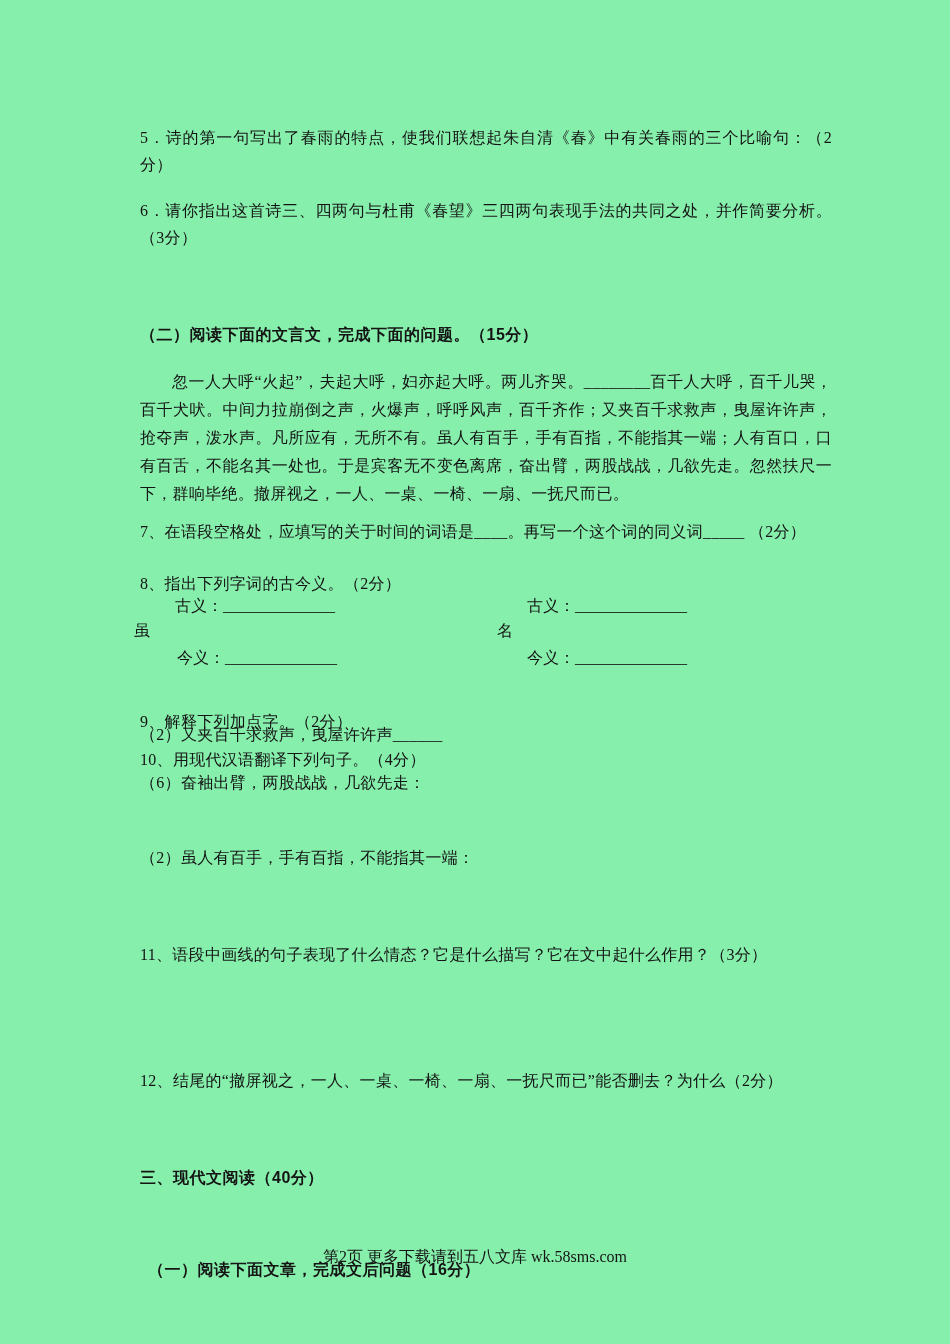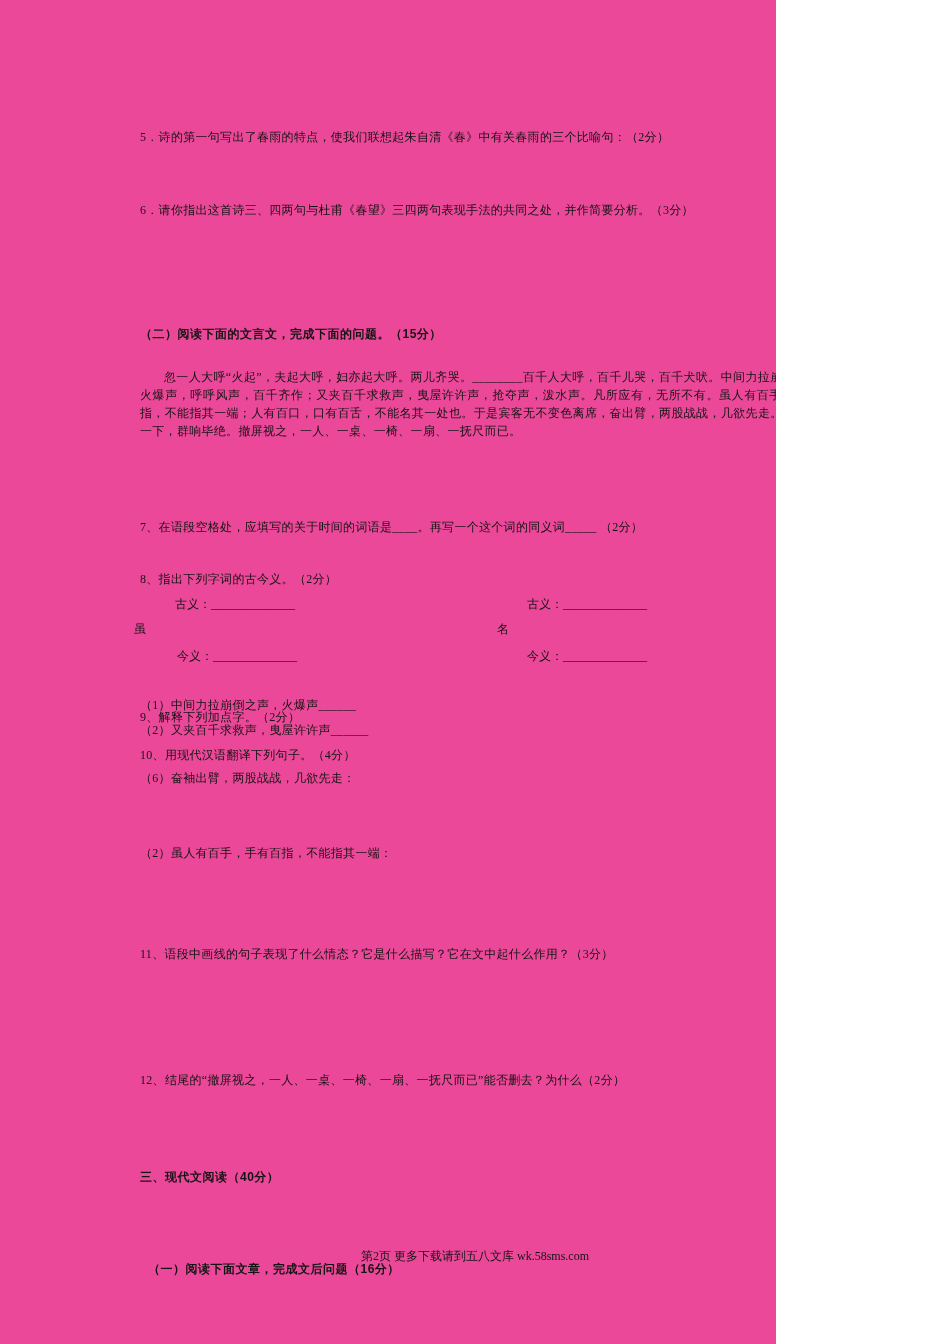--- a/index.html
+++ b/index.html
@@ -1,34 +1,34 @@
 <!DOCTYPE html>
 <html lang="zh"><head>
 <meta charset="utf-8">
 <style>
   html,body { margin:0; padding:0; background:#ffffff; }
   .page {
     position: relative;
-    width: 776px;
+    width: 950px;
     height: 1344px;
-    background: #ec4899;
+    background: #86efac;
     font-family: "Liberation Serif", "DejaVu Serif", serif;
-    font-size: 12px;
+    font-size: 16px;
     color: #141414;
     overflow: hidden;
   }
   .block {
     position: absolute;
     left: 140px;
     width: 692px;
     line-height: 27px;
     text-align: justify;
     letter-spacing: 0.3px;
   }
-  .tight { line-height: 18px; }
+  .tight { line-height: 28px; }
   .passage { text-indent: 2em; }
   .heading {
     font-family: "Liberation Sans", "DejaVu Sans", sans-serif;
     font-weight: bold;
     letter-spacing: 0.5px;
   }
   .colrow { position: absolute; white-space: nowrap; }
   .footer {
     position: absolute;
     left: 0; top: 1244px;
@@ -57,21 +57,20 @@
   <div class="colrow" style="left:175px; top:596px;">古义：______________</div>
   <div class="colrow" style="left:527px; top:596px;">古义：______________</div>
 
   <div class="colrow" style="left:134px; top:621px;">虽</div>
   <div class="colrow" style="left:497px; top:621px;">名</div>
 
   <div class="colrow" style="left:177px; top:648px;">今义：______________</div>
   <div class="colrow" style="left:527px; top:648px;">今义：______________</div>
 
   <div class="block tight" style="top:668px;margin-top:40px;">9、解释下列加点字。（2分）</div>
-  <div class="block tight" style="top:696px;">（1）中间力拉崩倒之声，火爆声______</div>
   <div class="block tight" style="top:721px;">（2）又夹百千求救声，曳屋许许声______</div>
 
   <div class="block tight" style="top:746px;">10、用现代汉语翻译下列句子。（4分）</div>
   <div class="block tight" style="top:769px;">（6）奋袖出臂，两股战战，几欲先走：</div>
   <div class="block tight" style="top:844px;">（2）虽人有百手，手有百指，不能指其一端：</div>
 
   <div class="block" style="top:941px;">11、语段中画线的句子表现了什么情态？它是什么描写？它在文中起什么作用？（3分）</div>
 
   <div class="block" style="top:1043px;margin-top:24px;">12、结尾的“撤屏视之，一人、一桌、一椅、一扇、一抚尺而已”能否删去？为什么（2分）</div>
 

